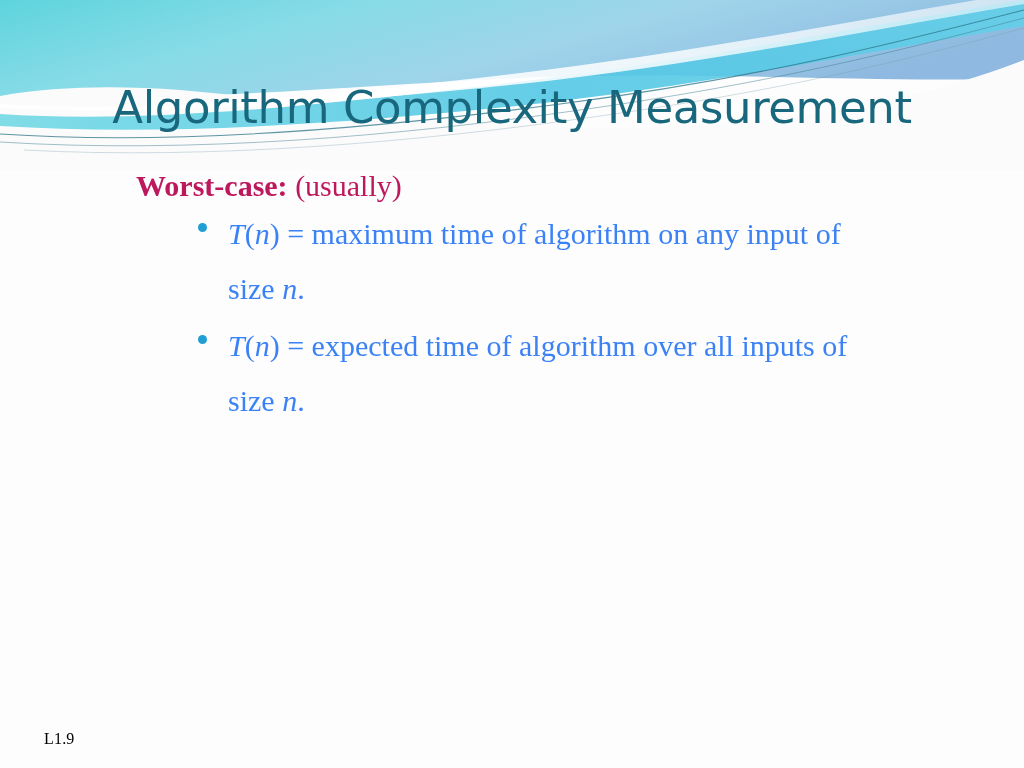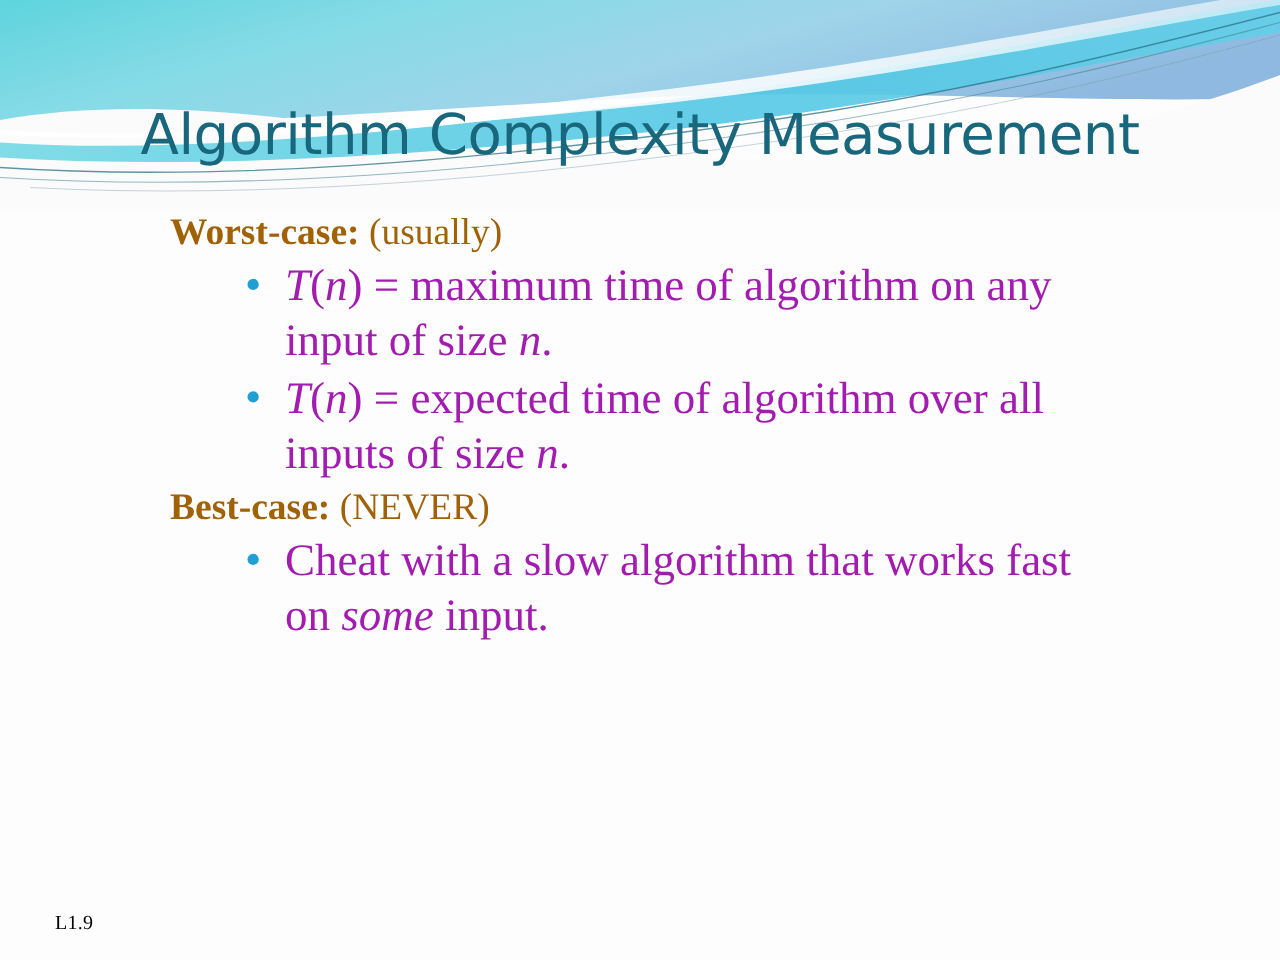--- a/index.html
+++ b/index.html
@@ -64,21 +64,21 @@
     color: #000000;
   }
 
   .case-block {
     margin: 0;
   }
 
   .case-heading {
     font-size: 30px;
     line-height: 40px;
-    color: #a16207;
+    color: #be185d;
     white-space: nowrap;
     margin: 0;
     padding: 0;
   }
   .case-heading .label {
     font-weight: bold;
   }
   .case-heading .qualifier {
     font-weight: normal;
   }
@@ -86,24 +86,24 @@
   ul.bullet-list {
     list-style: none;
     margin: 0;
     padding: 0;
   }
 
   li.bullet-item {
     position: relative;
     padding-left: 36px;
     margin-left: 56px;
-    font-size: 36px;
-    line-height: 44px;
+    font-size: 30px;
+    line-height: 55px;
     max-width: 660px;
-    color: #a21caf;
+    color: #3b82f6;
   }
 
   li.bullet-item > .bullet-marker {
     position: absolute;
     left: 6px;
     top: 17px;
     width: 9px;
     height: 9px;
     border-radius: 50%;
     background: #1f9fd4;
@@ -200,29 +200,18 @@
 
     <div class="case-block" id="block-average">
       <ul class="bullet-list">
         <li class="bullet-item">
           <span class="bullet-marker" style="background: rgb(31, 159, 212);"></span>
           <span class="bullet-text"><span class="it">T</span><span>(</span><span class="it">n</span><span>) = expected time of algorithm over all inputs of size </span><span class="it">n</span><span>.</span></span>
         </li>
       </ul>
     </div>
 
-    <div class="case-block" id="block-best">
-      <div class="case-heading">
-        <span class="label">Best-case:</span><span class="qualifier"> (NEVER)</span>
-      </div>
-      <ul class="bullet-list">
-        <li class="bullet-item">
-          <span class="bullet-marker" style="background: rgb(31, 159, 212);"></span>
-          <span class="bullet-text"><span>Cheat with a slow algorithm that works fast on </span><span class="it">some</span><span> input.</span></span>
-        </li>
-      </ul>
-    </div>
 
   </div>
 
   <div id="footer-label" style="color: #000000;">L1.9</div>
 
 </div>
 
 </body></html>

